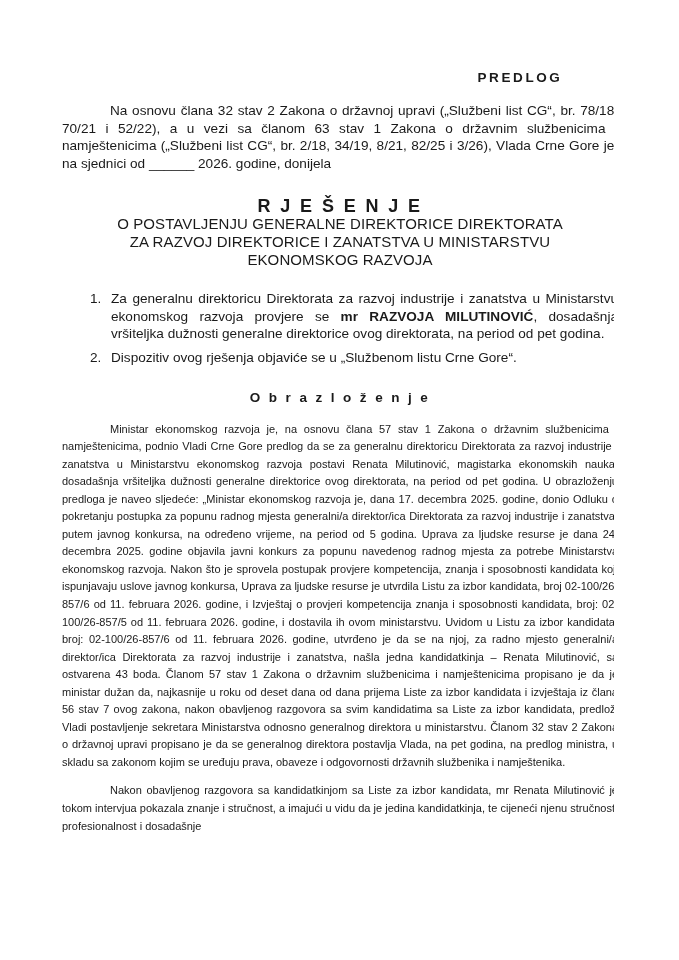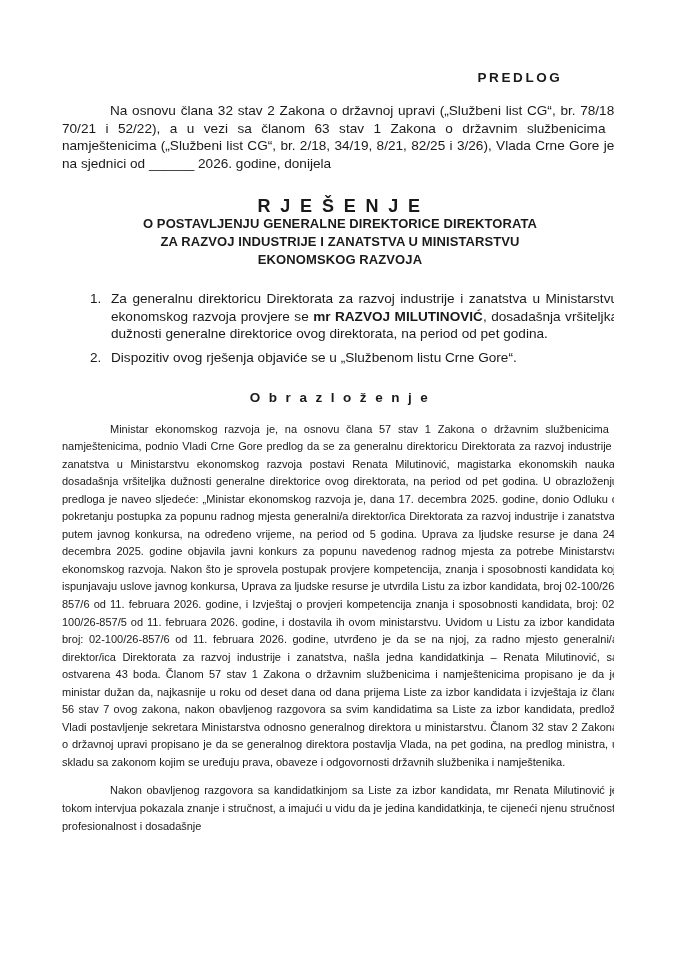--- a/index.html
+++ b/index.html
@@ -50,22 +50,22 @@
     margin-top: 25px;
     text-align: center;
   }
   .title-main {
     font-weight: bold;
     font-size: 18px;
     letter-spacing: 2.4px;
     line-height: 18px;
   }
   .title-sub {
-    font-weight: bold;
-    font-size: 13px;
+    font-weight: normal;
+    font-size: 15px;
     line-height: 17.6px;
     letter-spacing: 0.1px;
   }
   
   ol.decisions {
     margin: 22px 0 0 0;
     padding-left: 43px;
     font-size: 13.6px;
     line-height: 17.6px;
   }
@@ -106,27 +106,27 @@
 <div class="page">
   <div class="content">
 
     <div class="predlog">PREDLOG</div>
 
     <p class="intro">Na osnovu člana 32 stav 2 Zakona o državnoj upravi („Službeni list CG“, br. 78/18, 70/21 i 52/22), a u vezi sa članom 63 stav 1 Zakona o državnim službenicima i namještenicima („Službeni list CG“, br. 2/18, 34/19, 8/21, 82/25 i 3/26), Vlada Crne Gore je, na sjednici od ______ 2026. godine, donijela</p>
 
     <div class="title-block">
       <div class="title-main">R J E Š E N J E</div>
       <div class="title-sub">O POSTAVLJENJU GENERALNE DIREKTORICE DIREKTORATA</div>
-      <div class="title-sub">ZA RAZVOJ INDUSTRIJE I ZANATSTVA U MINISTARSTVU</div>
+      <div class="title-sub">ZA RAZVOJ DIREKTORICE I ZANATSTVA U MINISTARSTVU</div>
       <div class="title-sub">EKONOMSKOG RAZVOJA</div>
     </div>
 
     <ol class="decisions">
       <li>
-        <span>Za generalnu direktoricu Direktorata za razvoj industrije i zanatstva u Ministarstvu ekonomskog razvoja provjere se </span><span class="nm">mr RAZVOJ MILUTINOVIĆ</span><span>, dosadašnja vršiteljka dužnosti generalne direktorice ovog direktorata, na period od pet godina.</span>
+        <span>Za generalnu direktoricu Direktorata za razvoj industrije i zanatstva u Ministarstvu ekonomskog razvoja provjere se </span><span class="nm">mr RAZVOJA MILUTINOVIĆ</span><span>, dosadašnja vršiteljka dužnosti generalne direktorice ovog direktorata, na period od pet godina.</span>
       </li>
       <li>
         <span>Dispozitiv ovog rješenja objaviće se u „Službenom listu Crne Gore“.</span><span class="nm"></span><span></span>
       </li>
     </ol>
 
     <div class="obraz-heading">O b r a z l o ž e n j e</div>
 
     <p class="body-para">Ministar ekonomskog razvoja je, na osnovu člana 57 stav 1 Zakona o državnim službenicima i namještenicima, podnio Vladi Crne Gore predlog da se za generalnu direktoricu Direktorata za razvoj industrije i zanatstva u Ministarstvu ekonomskog razvoja postavi Renata Milutinović, magistarka ekonomskih nauka, dosadašnja vršiteljka dužnosti generalne direktorice ovog direktorata, na period od pet godina. U obrazloženju predloga je naveo sljedeće: „Ministar ekonomskog razvoja je, dana 17. decembra 2025. godine, donio Odluku o pokretanju postupka za popunu radnog mjesta generalni/a direktor/ica Direktorata za razvoj industrije i zanatstva, putem javnog konkursa, na određeno vrijeme, na period od 5 godina. Uprava za ljudske resurse je dana 24. decembra 2025. godine objavila javni konkurs za popunu navedenog radnog mjesta za potrebe Ministarstva ekonomskog razvoja. Nakon što je sprovela postupak provjere kompetencija, znanja i sposobnosti kandidata koji ispunjavaju uslove javnog konkursa, Uprava za ljudske resurse je utvrdila Listu za izbor kandidata, broj 02-100/26-857/6 od 11. februara 2026. godine, i Izvještaj o provjeri kompetencija znanja i sposobnosti kandidata, broj: 02-100/26-857/5 od 11. februara 2026. godine, i dostavila ih ovom ministarstvu. Uvidom u Listu za izbor kandidata, broj: 02-100/26-857/6 od 11. februara 2026. godine, utvrđeno je da se na njoj, za radno mjesto generalni/a direktor/ica Direktorata za razvoj industrije i zanatstva, našla jedna kandidatkinja – Renata Milutinović, sa ostvarena 43 boda. Članom 57 stav 1 Zakona o državnim službenicima i namještenicima propisano je da je ministar dužan da, najkasnije u roku od deset dana od dana prijema Liste za izbor kandidata i izvještaja iz člana 56 stav 7 ovog zakona, nakon obavljenog razgovora sa svim kandidatima sa Liste za izbor kandidata, predloži Vladi postavljenje sekretara Ministarstva odnosno generalnog direktora u ministarstvu. Članom 32 stav 2 Zakona o državnoj upravi propisano je da se generalnog direktora postavlja Vlada, na pet godina, na predlog ministra, u skladu sa zakonom kojim se uređuju prava, obaveze i odgovornosti državnih službenika i namještenika.</p>
 

